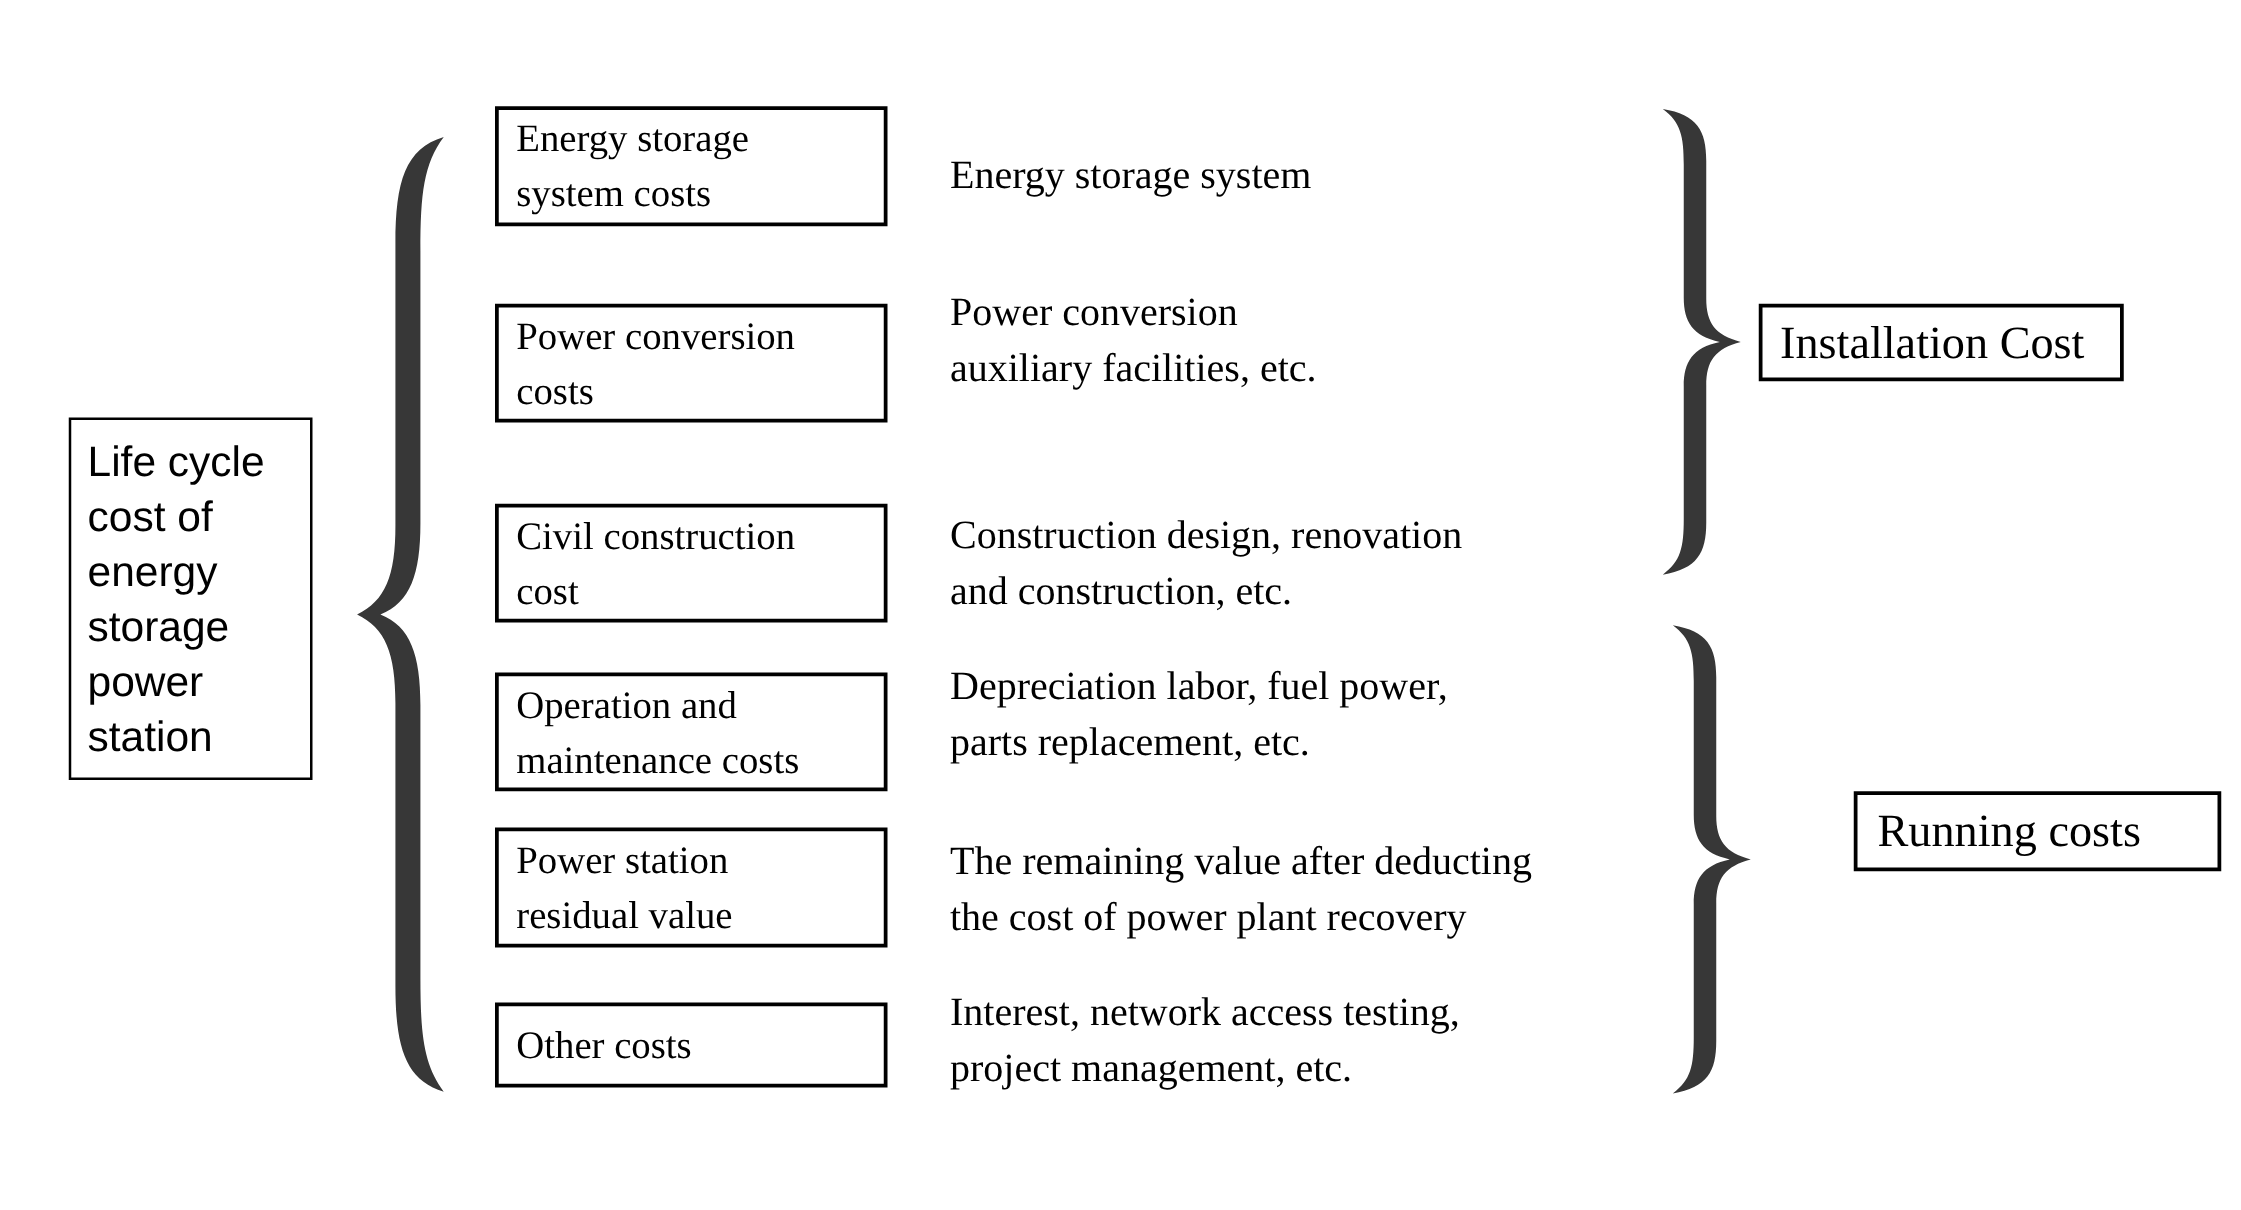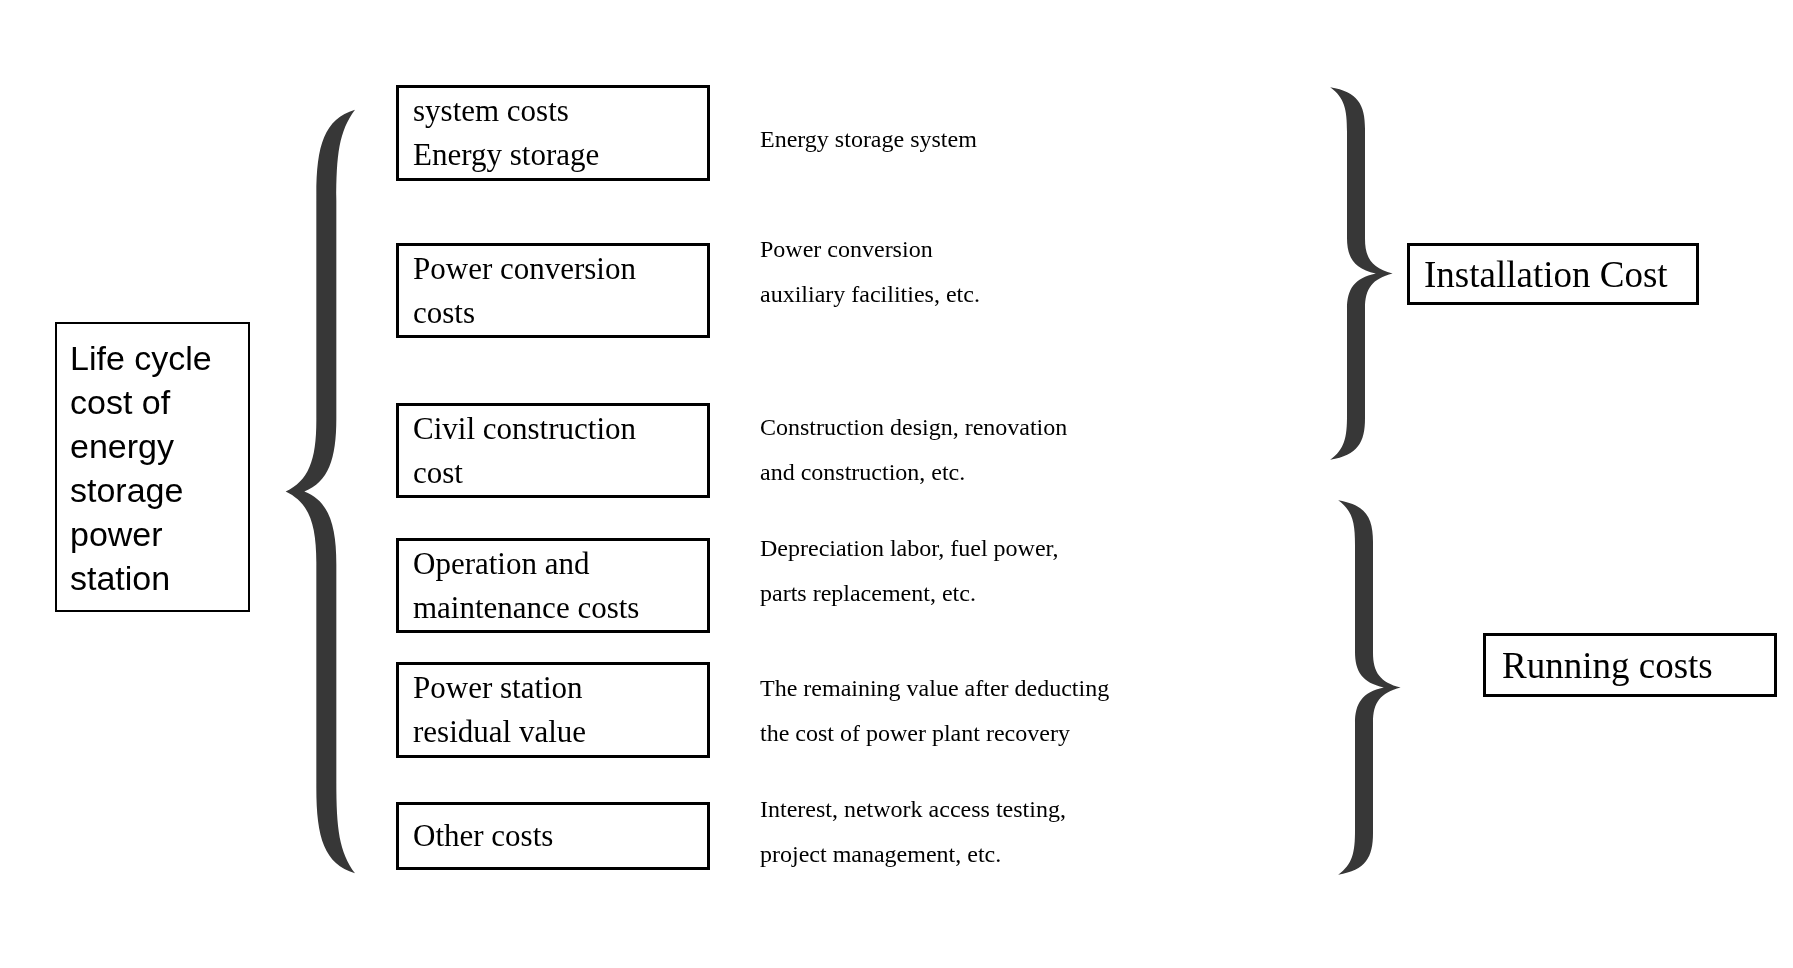--- a/index.html
+++ b/index.html
@@ -17,21 +17,21 @@
     overflow: hidden;
   }
   .box {
     position: absolute;
     background: #ffffff;
     border: 3px solid #000000;
     box-sizing: border-box;
   }
   .root-box {
     left: 55px;
-    top: 322px;
+    top: 334px;
     width: 195px;
     height: 290px;
     border-width: 2px;
     font-family: "Liberation Sans", "DejaVu Sans", sans-serif;
     font-size: 34px;
     line-height: 44px;
     padding: 12px 13px;
   }
   .item-box {
     left: 396px;
@@ -40,21 +40,21 @@
     line-height: 44px;
     padding: 0 14px;
     display: flex;
     flex-direction: column;
     justify-content: center;
   }
   .item-line { white-space: nowrap; }
   .desc {
     position: absolute;
     left: 760px;
-    font-size: 24px;
+    font-size: 32px;
     line-height: 45px;
     white-space: nowrap;
   }
   .group-box {
     font-size: 37px;
     display: flex;
     align-items: center;
     padding-left: 14px;
     white-space: nowrap;
   }
@@ -71,22 +71,22 @@
 
   <div class="box root-box">
     <span>Life cycle cost of energy storage power station</span>
   </div>
 
   <svg class="brace" style="left:283px; top:105px; width:80px; height:773px;" viewBox="0 0 60 500" preserveAspectRatio="none" aria-hidden="true">
     <path d="M 54 3 C 31 9 25 26 25 58 L 25 204 C 25 230 19 243 2 250 C 19 257 25 270 25 296 L 25 442 C 25 474 31 491 54 497 C 42 483 40 468 40 438 L 40 297 C 40 271 34 256 16 250 C 34 244 40 229 40 203 L 40 62 C 40 32 42 17 54 3 Z"></path>
   </svg>
 
   <div class="box item-box" style="top:85px; height:96px;">
+    <div class="item-line">Energy storage</div>
     <div class="item-line">system costs</div>
-    <div class="item-line">Energy storage</div>
   </div>
   <div class="desc" style="top:117px;">
     <div>Energy storage system</div>
   </div>
 
   <div class="box item-box" style="top:243px; height:95px;">
     <div class="item-line">Power conversion</div>
     <div class="item-line">costs</div>
   </div>
   <div class="desc" style="top:227px;">

